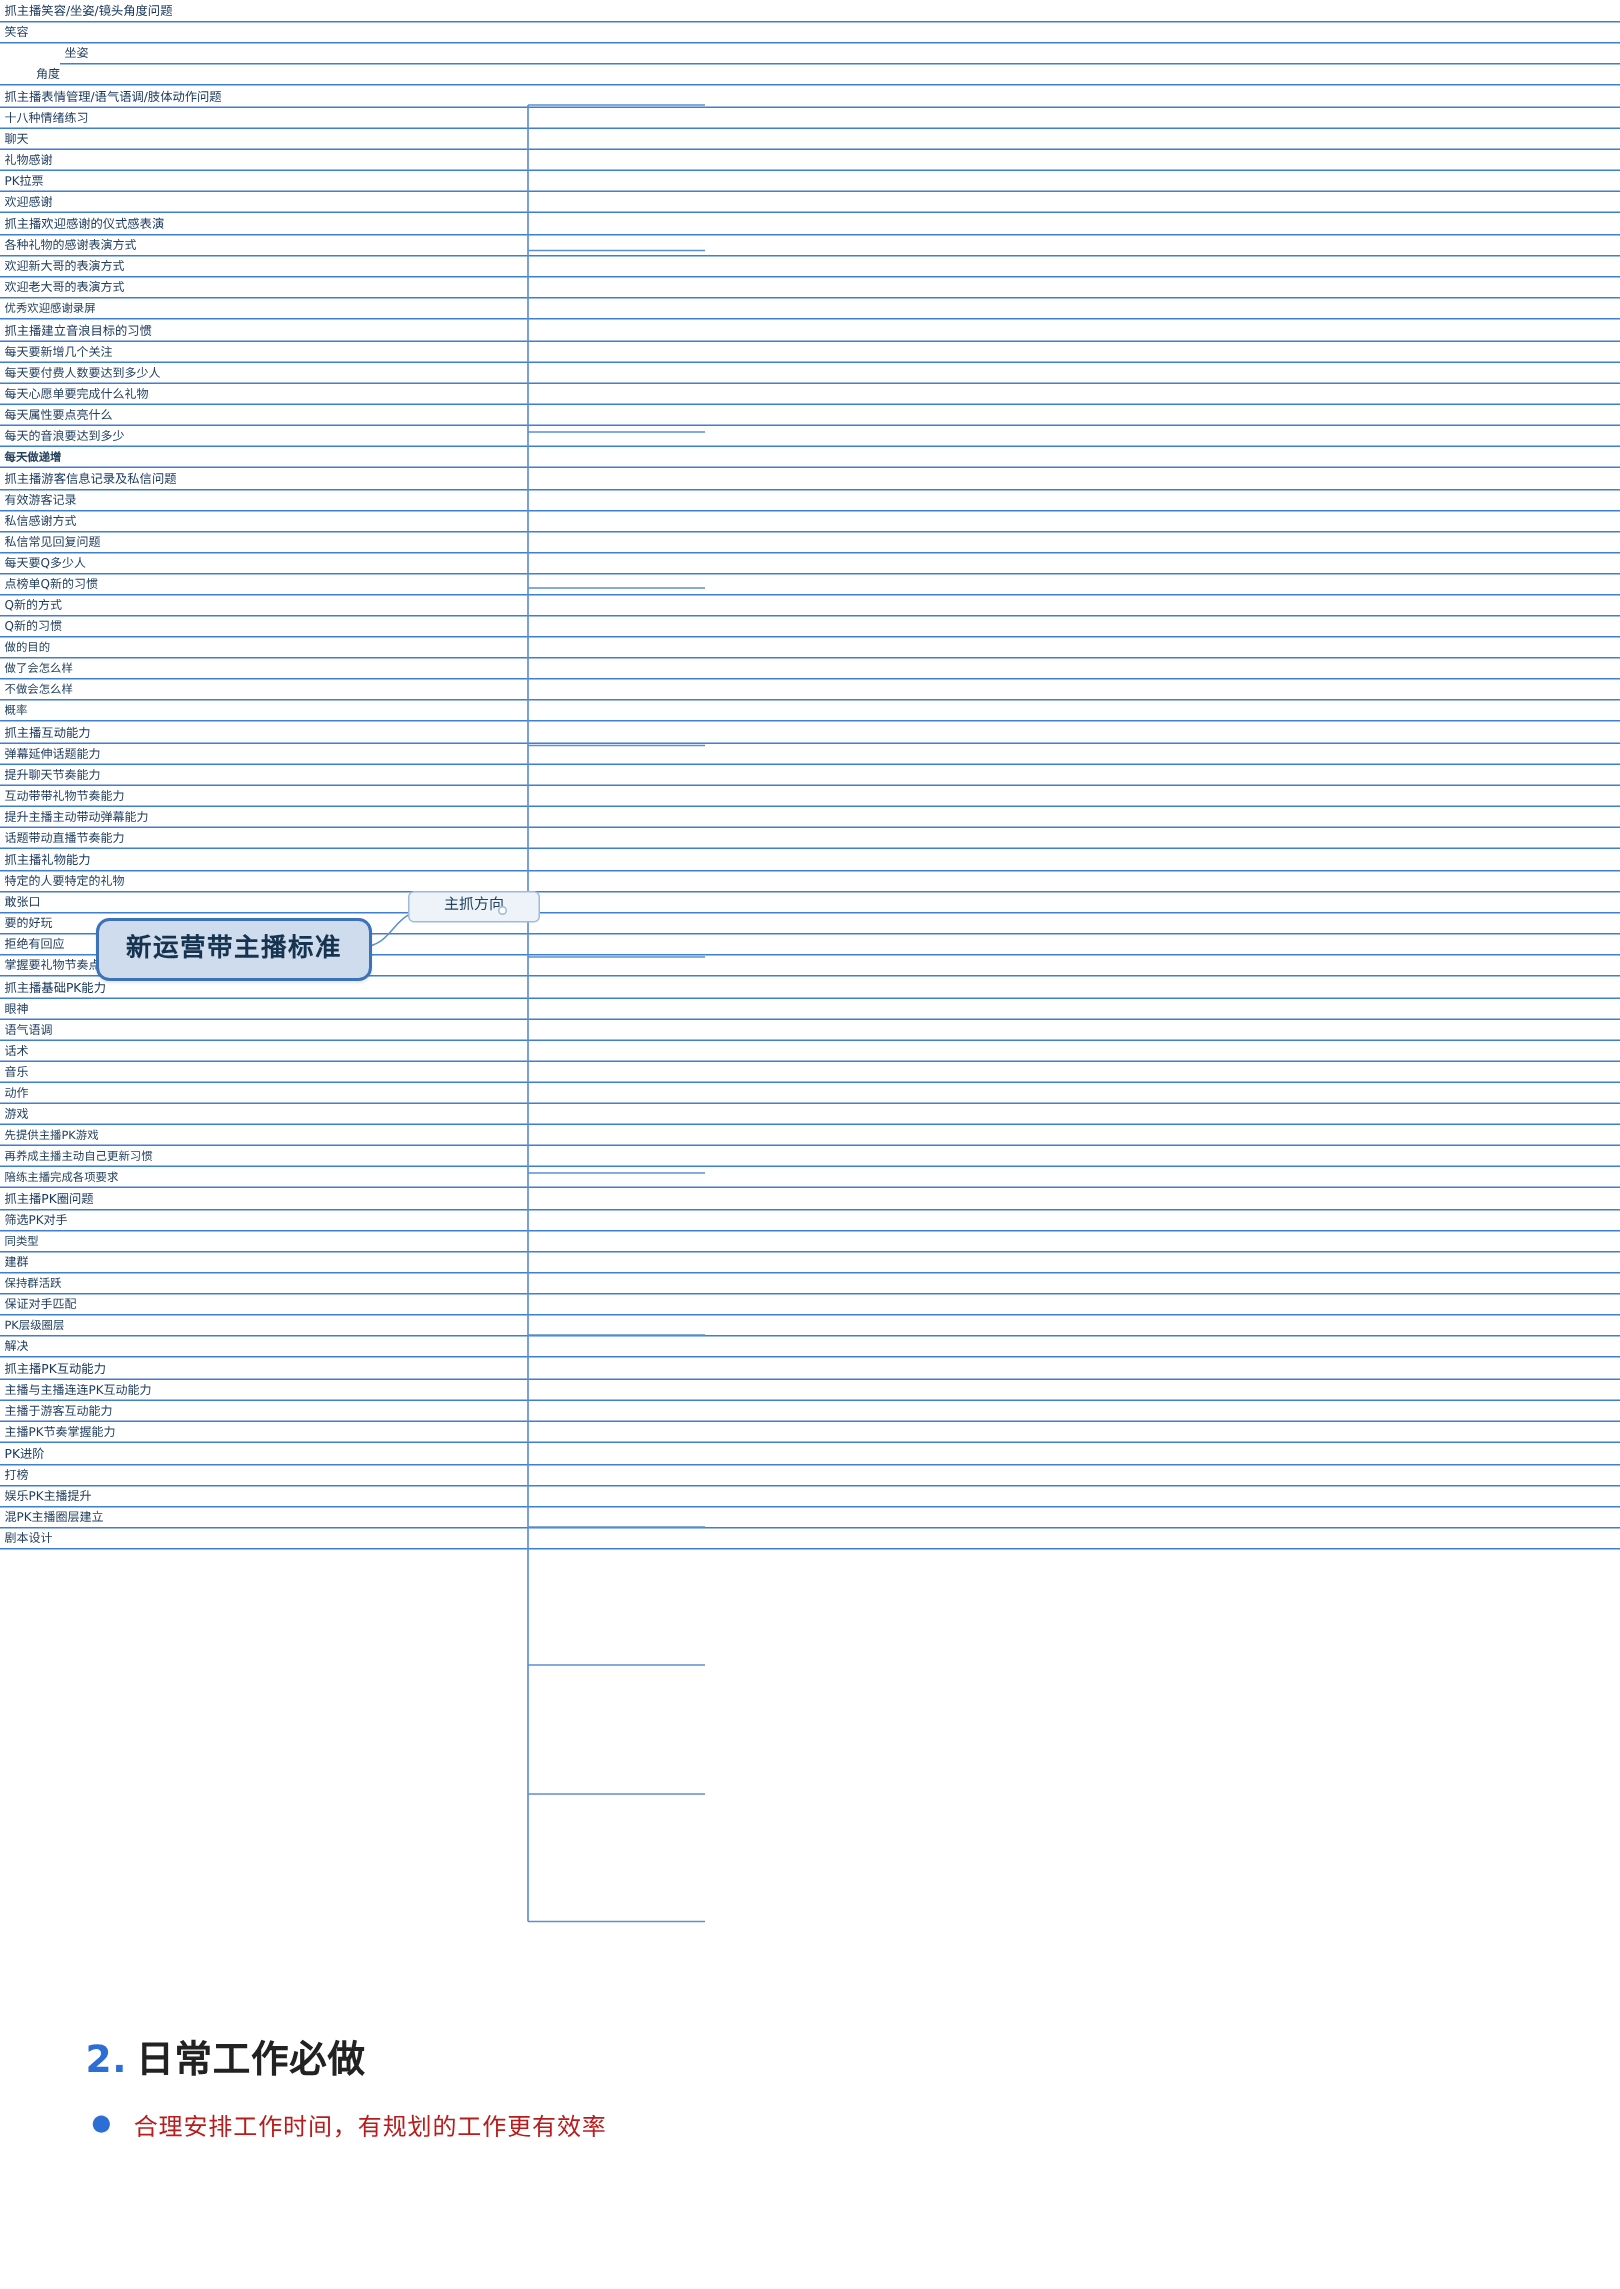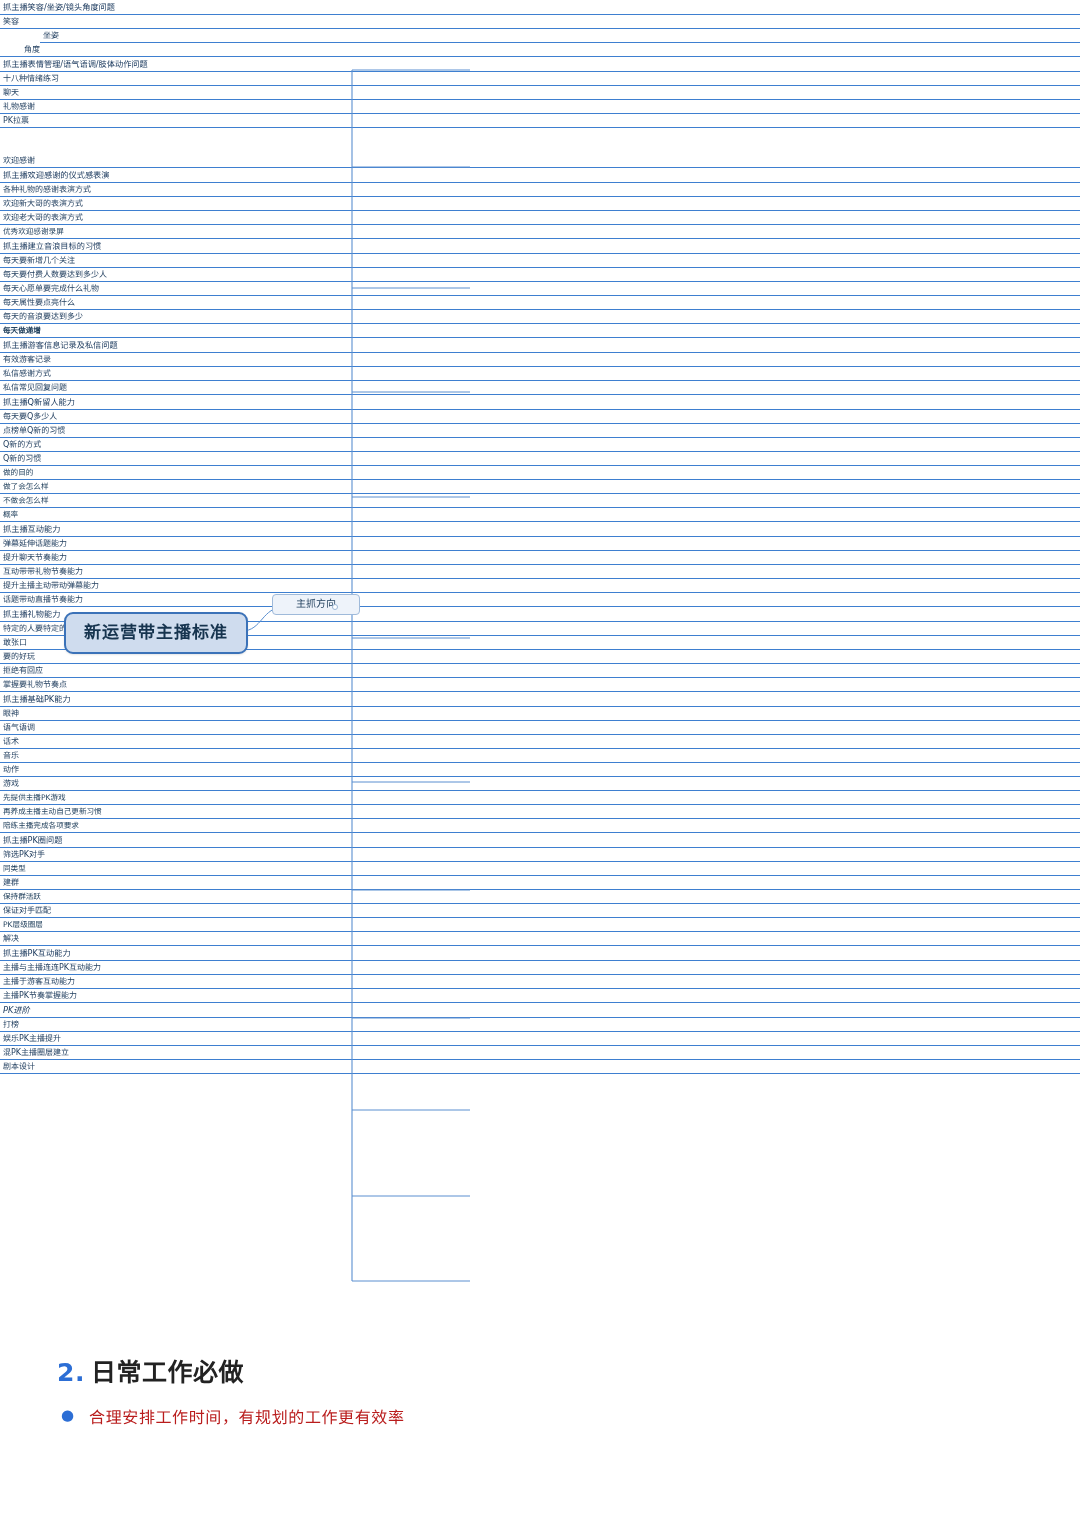--- a/index.html
+++ b/index.html
@@ -271,38 +271,37 @@
   <div id="branch-layer">
       <div class="topic t2" style="left: 354px; top: 60px;">抓主播笑容/坐姿/镜头角度问题</div>
       <div class="topic t3" style="left: 1454px; top: 42px;">笑容</div>
       <div class="topic t3" style="left: 1454px; top: 62px; margin-left: 40px;">坐姿</div>
       <div class="topic t3" style="left: 1454px; top: 82px; padding-left: 24px;">角度</div>
       <div class="topic t2" style="left: 354px; top: 157px;">抓主播表情管理/语气语调/肢体动作问题</div>
       <div class="topic t3" style="left: 1454px; top: 119px;">十八种情绪练习</div>
       <div class="topic t3" style="left: 1454px; top: 139px;">聊天</div>
       <div class="topic t3" style="left: 1454px; top: 159px;">礼物感谢</div>
       <div class="topic t3" style="left: 1454px; top: 179px;">PK拉票</div>
-      <div class="topic t3" style="left: 1454px; top: 199px; margin-top: 26px;">欢迎感谢</div>
+      <div class="topic t3" style="left: 1454px; top: 199px;">欢迎感谢</div>
       <div class="topic t2" style="left: 354px; top: 278px;">抓主播欢迎感谢的仪式感表演</div>
       <div class="topic t3" style="left: 1454px; top: 260px;">各种礼物的感谢表演方式</div>
       <div class="topic t3" style="left: 1454px; top: 280px;">欢迎新大哥的表演方式</div>
       <div class="topic t3" style="left: 1454px; top: 300px;">欢迎老大哥的表演方式</div>
       <div class="topic t4" style="left: 2714.02px; top: 261px;">优秀欢迎感谢录屏</div>
       <div class="topic t2" style="left: 354px; top: 382px;">抓主播建立音浪目标的习惯</div>
       <div class="topic t3" style="left: 1454px; top: 344px;">每天要新增几个关注</div>
       <div class="topic t3" style="left: 1454px; top: 364px;">每天要付费人数要达到多少人</div>
       <div class="topic t3" style="left: 1454px; top: 384px;">每天心愿单要完成什么礼物</div>
       <div class="topic t3" style="left: 1454px; top: 404px;">每天属性要点亮什么</div>
       <div class="topic t3" style="left: 1454px; top: 424px;">每天的音浪要达到多少</div>
       <div class="topic t4" style="left: 2803.94px; top: 405px; font-weight: bold;">每天做递增</div>
       <div class="topic t2" style="left: 354px; top: 487px;">抓主播游客信息记录及私信问题</div>
       <div class="topic t3" style="left: 1454px; top: 469px;">有效游客记录</div>
       <div class="topic t3" style="left: 1454px; top: 489px;">私信感谢方式</div>
       <div class="topic t3" style="left: 1454px; top: 509px;">私信常见回复问题</div>
-      <div class="topic t2" style="left: 354px; top: 628px;">抓主播Q新留人能力</div>
       <div class="topic t3" style="left: 1454px; top: 600px;">每天要Q多少人</div>
       <div class="topic t3" style="left: 1454px; top: 620px;">点榜单Q新的习惯</div>
       <div class="topic t3" style="left: 1454px; top: 640px;">Q新的方式</div>
       <div class="topic t3" style="left: 1454px; top: 660px;">Q新的习惯</div>
       <div class="topic t4" style="left: 2736.31px; top: 571px;">做的目的</div>
       <div class="topic t4" style="left: 2736.31px; top: 589px;">做了会怎么样</div>
       <div class="topic t4" style="left: 2736.31px; top: 609px;">不做会怎么样</div>
       <div class="topic t4" style="left: 2770.23px; top: 681px;">概率</div>
       <div class="topic t2" style="left: 354px; top: 772px;">抓主播互动能力</div>
       <div class="topic t3" style="left: 1454px; top: 734px;">弹幕延伸话题能力</div>
@@ -331,21 +330,21 @@
       <div class="topic t4" style="left: 3662px; top: 1083px;">同类型</div>
       <div class="topic t3" style="left: 2558px; top: 1102px;">建群</div>
       <div class="topic t4" style="left: 3662px; top: 1103px;">保持群活跃</div>
       <div class="topic t3" style="left: 2558px; top: 1122px;">保证对手匹配</div>
       <div class="topic t4" style="left: 3662px; top: 1123px;">PK层级圈层</div>
       <div class="topic t3" style="left: 1454px; top: 1101px;">解决</div>
       <div class="topic t2" style="left: 354px; top: 1186px;">抓主播PK互动能力</div>
       <div class="topic t3" style="left: 1454px; top: 1168px;">主播与主播连连PK互动能力</div>
       <div class="topic t3" style="left: 1454px; top: 1188px;">主播于游客互动能力</div>
       <div class="topic t3" style="left: 1454px; top: 1208px;">主播PK节奏掌握能力</div>
-      <div class="topic t2" style="left: 354px; top: 1271px; font-style: italic;">PK进阶</div>
+      <div class="topic t2" style="left: 354px; top: 1271px;">PK进阶</div>
       <div class="topic t3" style="left: 1454px; top: 1243px;">打榜</div>
       <div class="topic t3" style="left: 1454px; top: 1263px;">娱乐PK主播提升</div>
       <div class="topic t3" style="left: 1454px; top: 1283px;">混PK主播圈层建立</div>
       <div class="topic t3" style="left: 1454px; top: 1303px;">剧本设计</div>
     </div>
 
 </div>
 
 <div id="doc-section">
   <h2 id="doc-heading">

